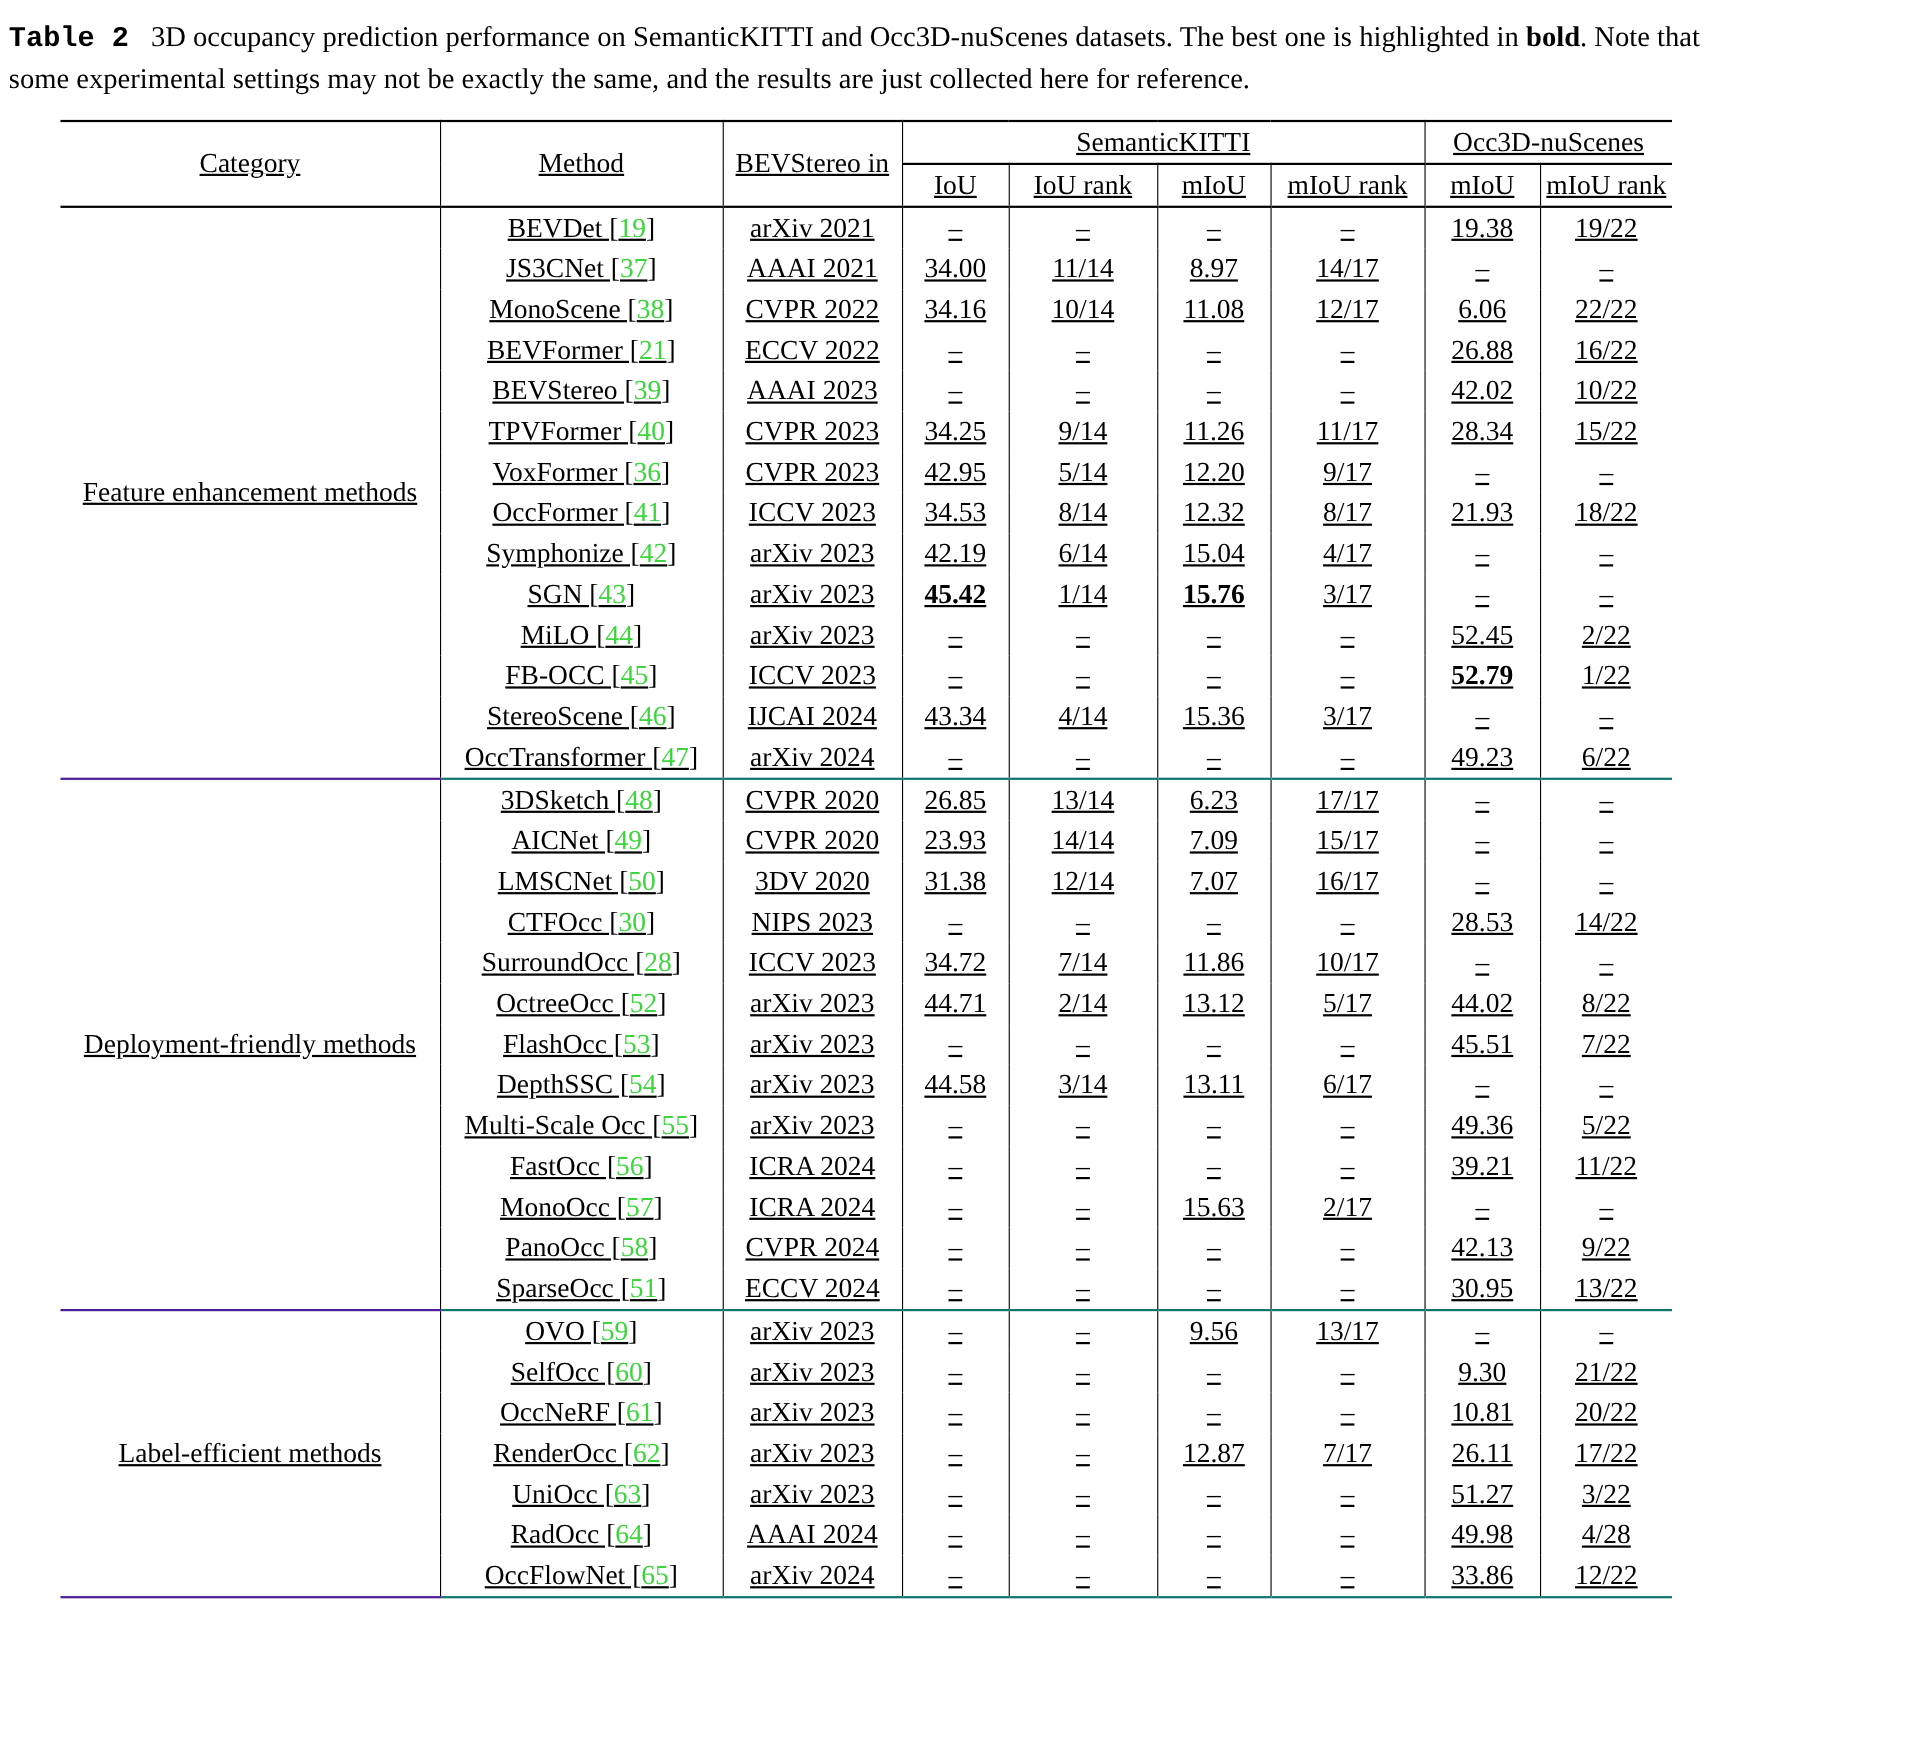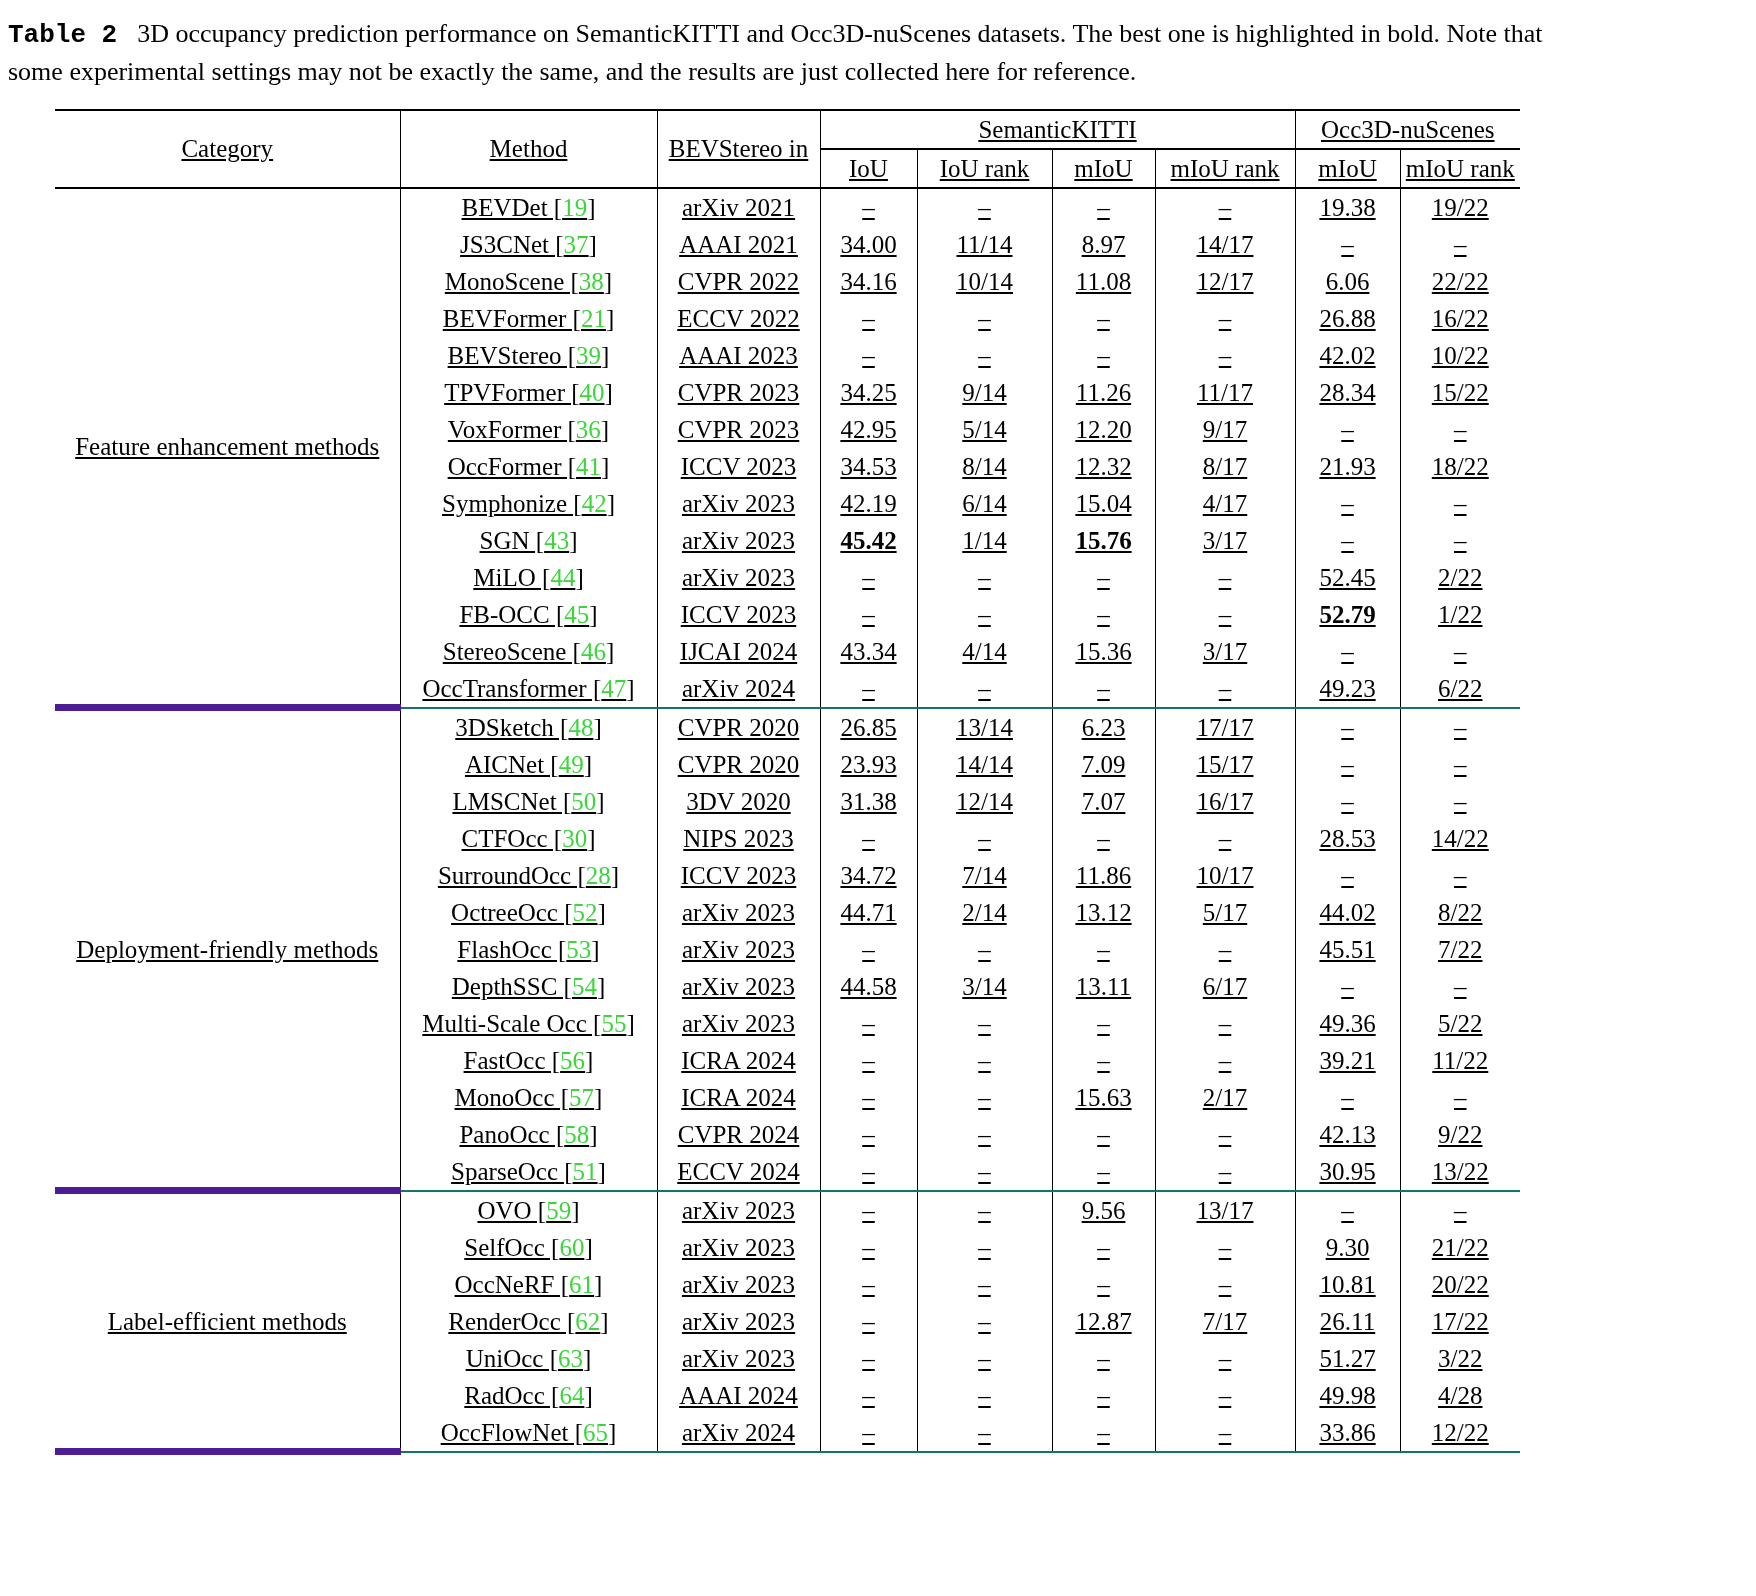--- a/index.html
+++ b/index.html
@@ -20,21 +20,21 @@
     max-width: 1568px;
     font-size: 26px;
     line-height: 1.42;
   }
   .cap-label {
     font-weight: bold;
     margin-right: 20px;
     font-family: Liberation Mono, monospace;
   }
   .cap-bold {
-    font-weight: normal;
+    font-weight: bold;
   }
   table.results {
     border-collapse: collapse;
     table-layout: fixed;
     width: 1465px;
     margin-left: 55px;
     border-top: 2px solid #000;
     font-size: 25px;
     text-decoration: underline;
   }
@@ -51,21 +51,21 @@
   th.no-left, td.category-cell {
     border-left: none;
   }
   thead th {
     border-bottom: 2px solid #000;
   }
   tbody tr.group-end td {
     border-bottom: 2px solid #0f766e;
   }
   td.category-cell {
-    border-bottom: 7px solid #4c1d95;
+    border-bottom: 2px solid #4c1d95;
   }
   td.best {
     font-weight: bold;
     text-align: center;
   }
   .cite {
     color: var(--cite-color, #33cc33);
   }
 </style>
 </head>

